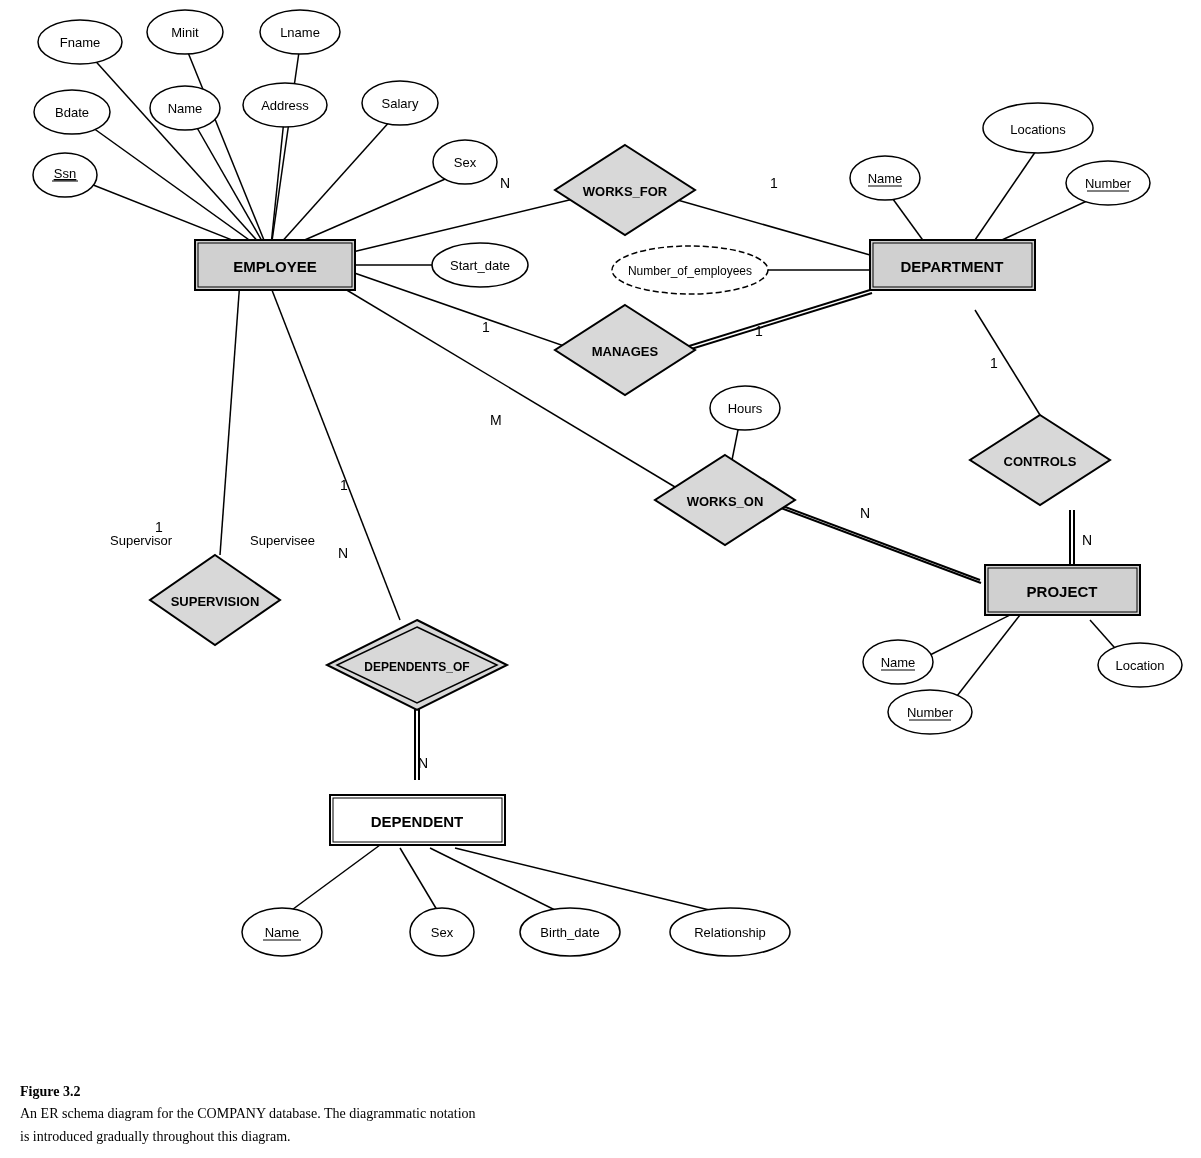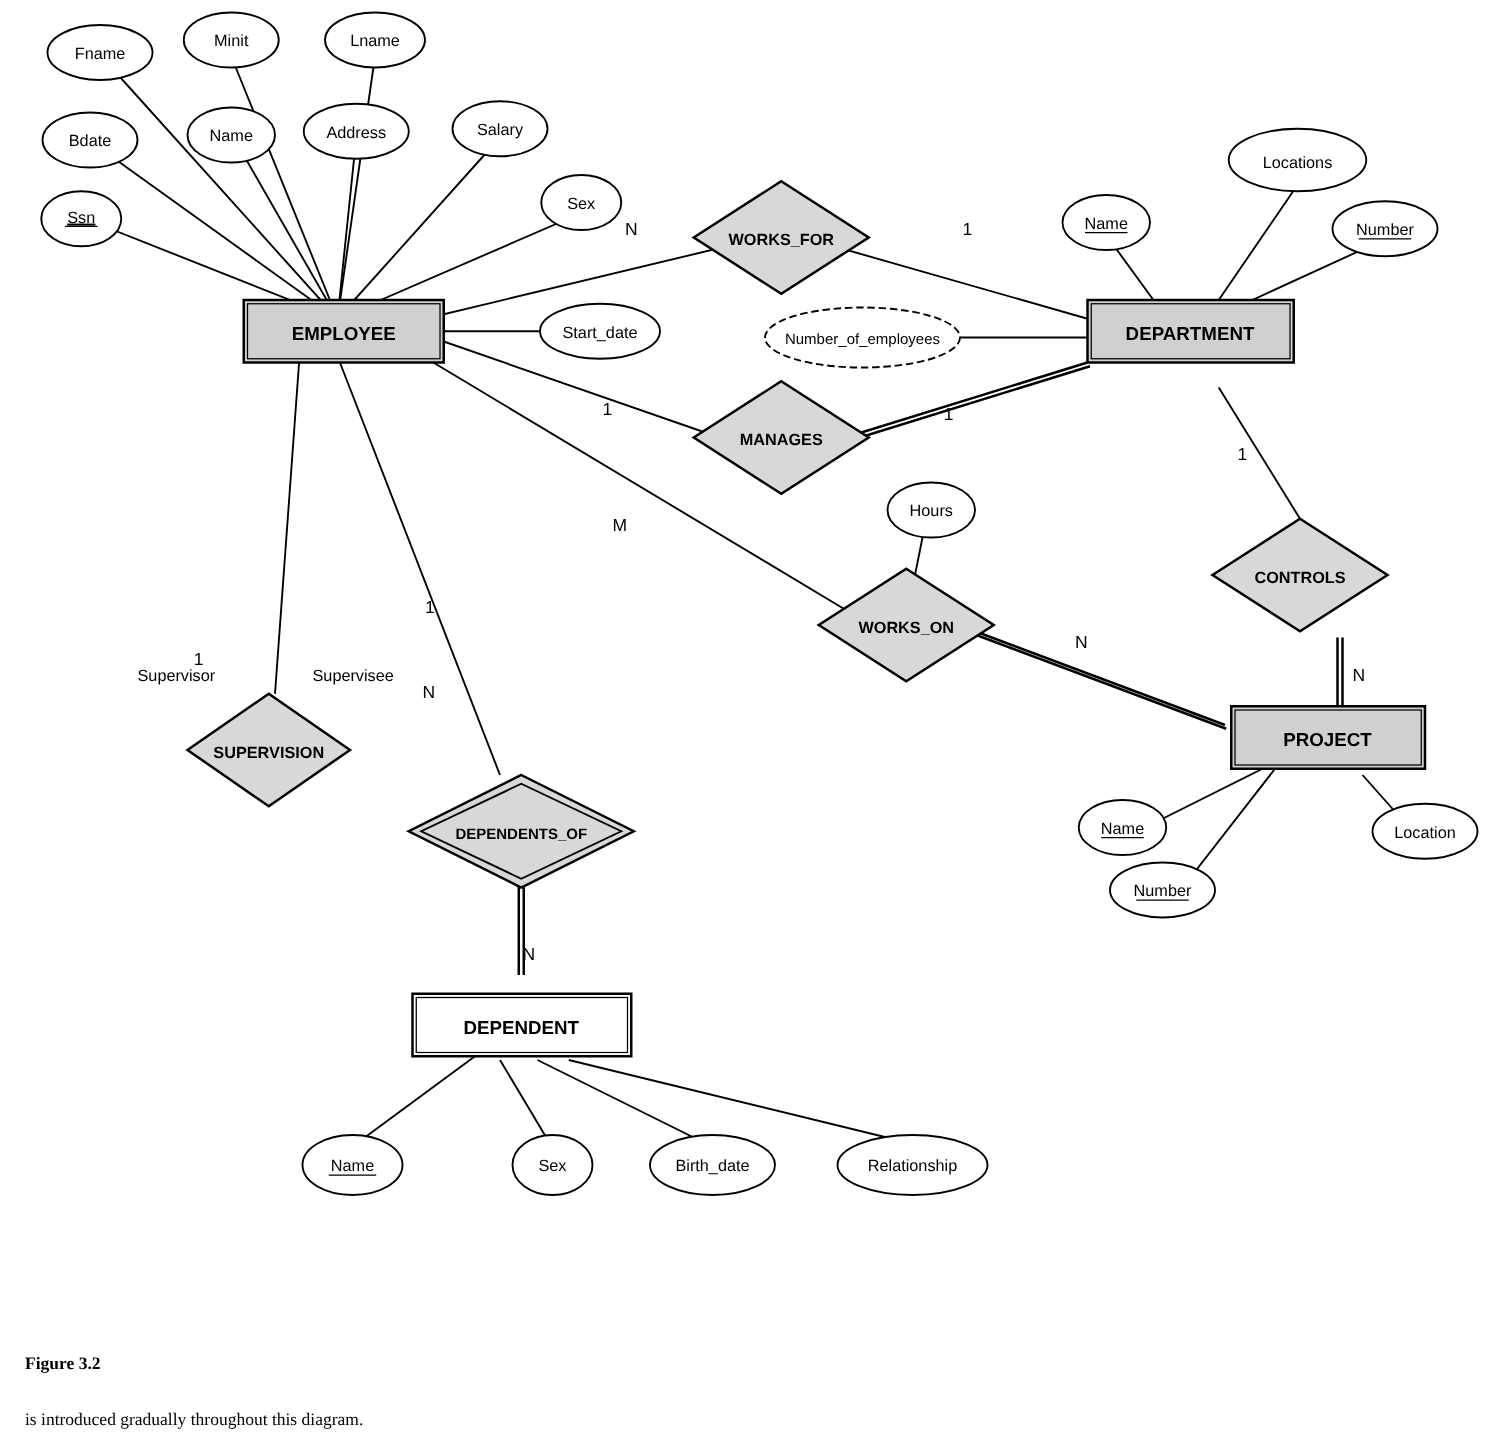--- a/index.html
+++ b/index.html
@@ -241,15 +241,15 @@
     <text x="418" y="768" font-family="Arial" font-size="14">N</text>
 
     <text x="110" y="545" font-family="Arial" font-size="13">Supervisor</text>
     <text x="250" y="545" font-family="Arial" font-size="13">Supervisee</text>
 
   </svg>
 </div>
 
 <div class="caption">
   <span class="caption-title">Figure 3.2</span><br>
-  <br>
+  <span>An ER schema diagram for the COMPANY database. The diagrammatic notation</span><br>
   <span>is introduced gradually throughout this diagram.</span>
 </div>
 
 </body></html>

